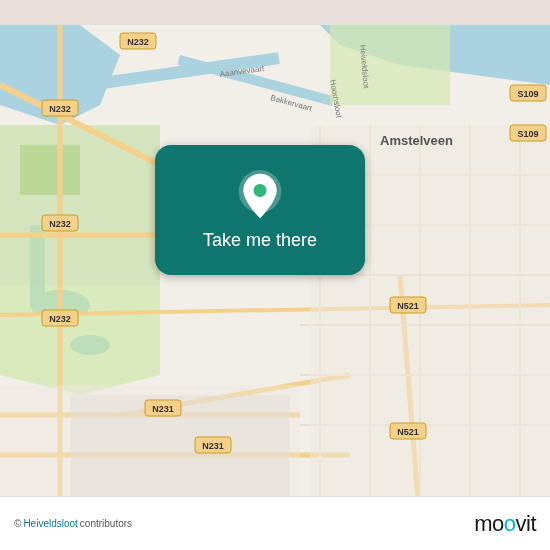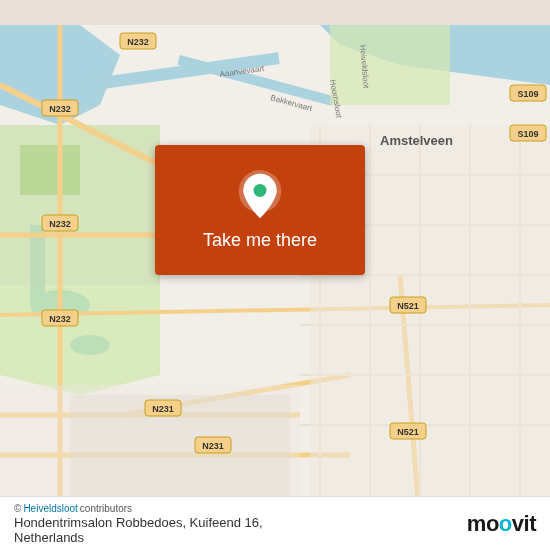--- a/index.html
+++ b/index.html
@@ -68,41 +68,41 @@
 
     
     #moovit-logo {
       display: flex;
       align-items: center;
       gap: 0px;
     }
 
     #moovit-text {
       font-size: 22px;
-      font-weight: bold;
+      font-weight: normal;
       color: #1a1a1a;
       letter-spacing: -0.5px;
     }
 
     
     #cta-button-container {
       position: absolute;
       top: 145px;
       left: 155px;
       display: flex;
       flex-direction: column;
       align-items: center;
       gap: 0;
     }
 
     #cta-button {
-      background-color: #c2410c;
+      background-color: #0f766e;
       color: white;
       border: none;
-      border-radius: 4px;
+      border-radius: 16px;
       padding: 0;
       width: 210px;
       height: 130px;
       display: flex;
       flex-direction: column;
       align-items: center;
       justify-content: center;
       cursor: pointer;
       gap: 8px;
       box-shadow: 0 2px 8px rgba(0,0,0,0.3);
@@ -228,25 +228,20 @@
     </button>
   </div>
 
   <div id="bottom-bar">
     <div id="bottom-left">
       <div id="copyright">
         <span>©</span>
         <span class="osm-link">Heiveldsloot</span>
         <span>contributors</span>
       </div>
-      <div id="place-name">
-        <span>Hondentrimsalon Robbedoes, Kuifeend 16,</span>
-        <br>
-        <span>Netherlands</span>
-      </div>
     </div>
     <div id="moovit-logo">
       <span id="moovit-text">
         <span style="color:#1a1a1a;">m</span><span style="color:#1a1a1a;">o</span><span style="color:#00b4d8;">o</span><span style="color:#1a1a1a;">vit</span>
       </span>
     </div>
   </div>
 </div>
 
 </body></html>

